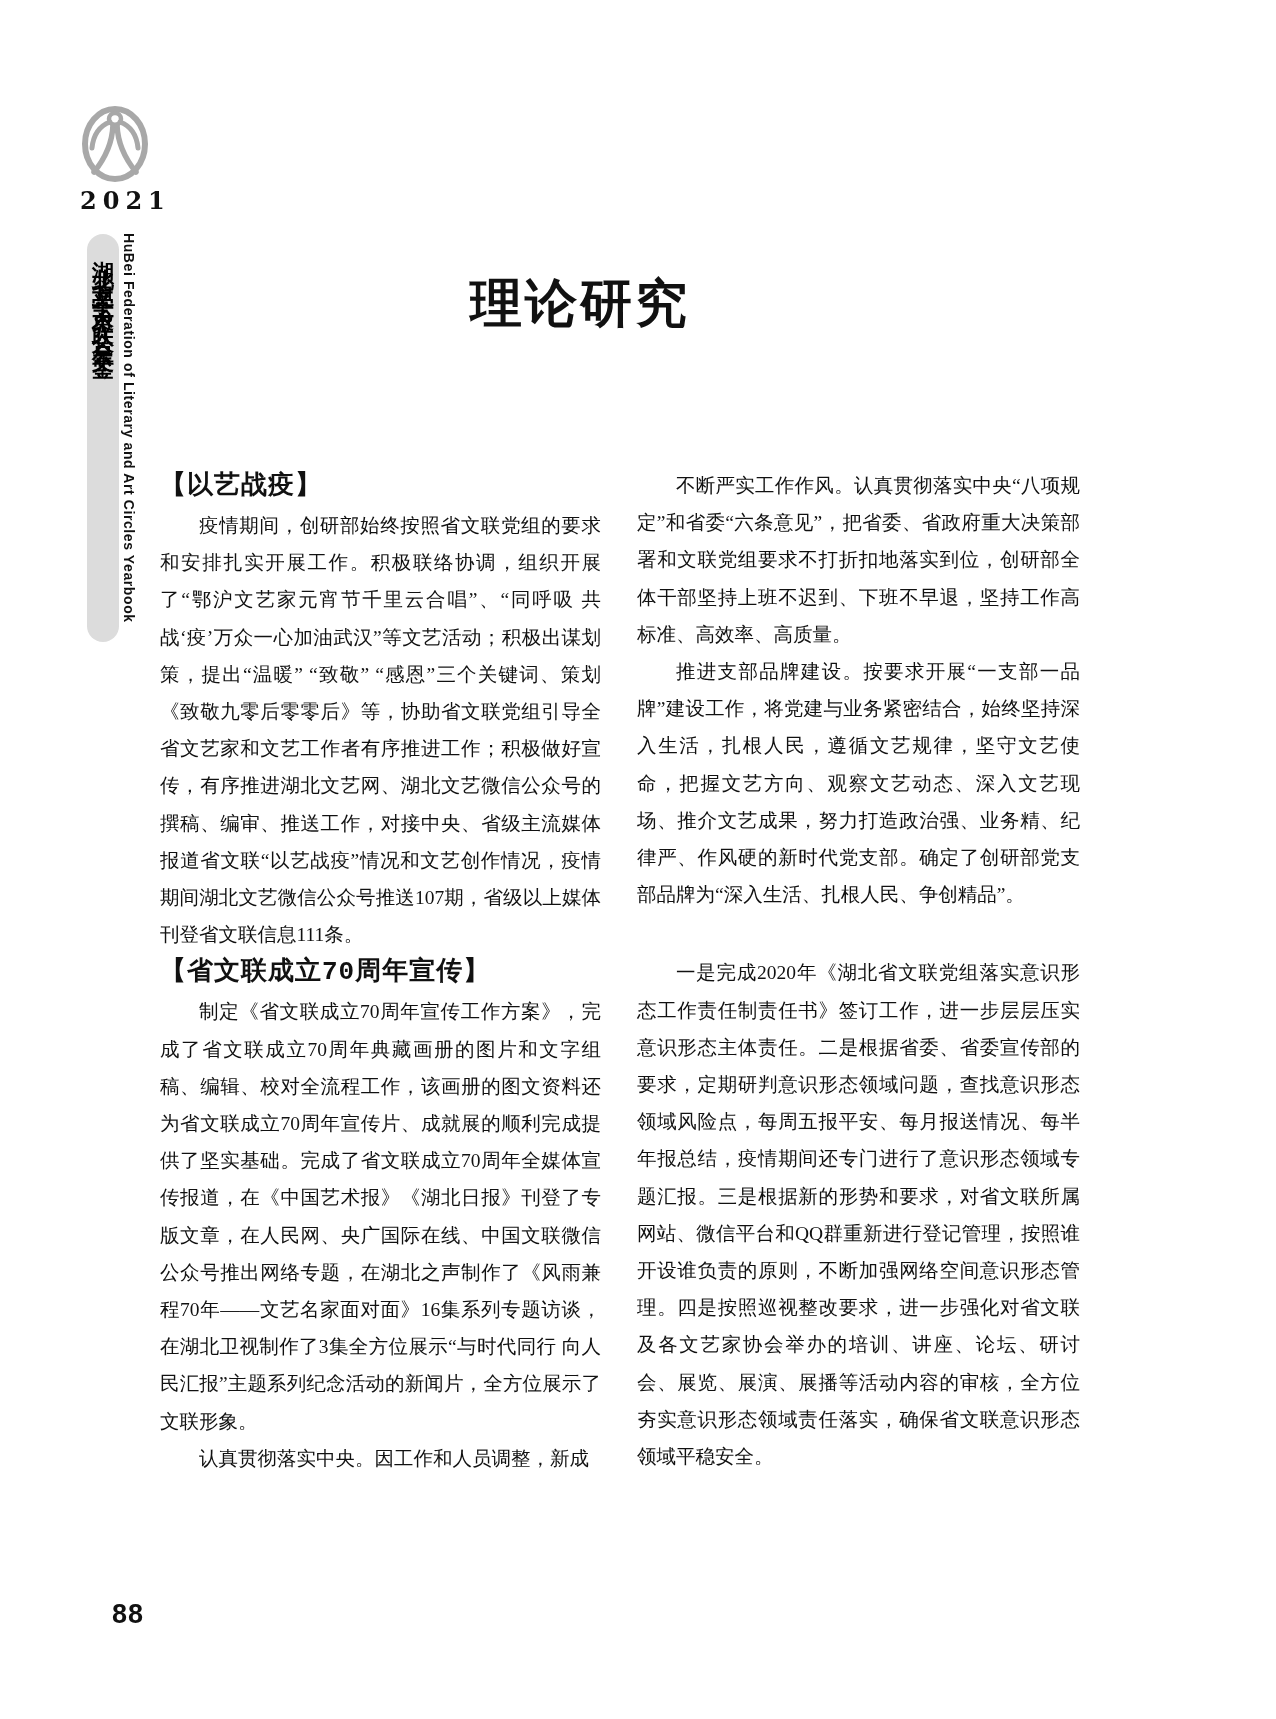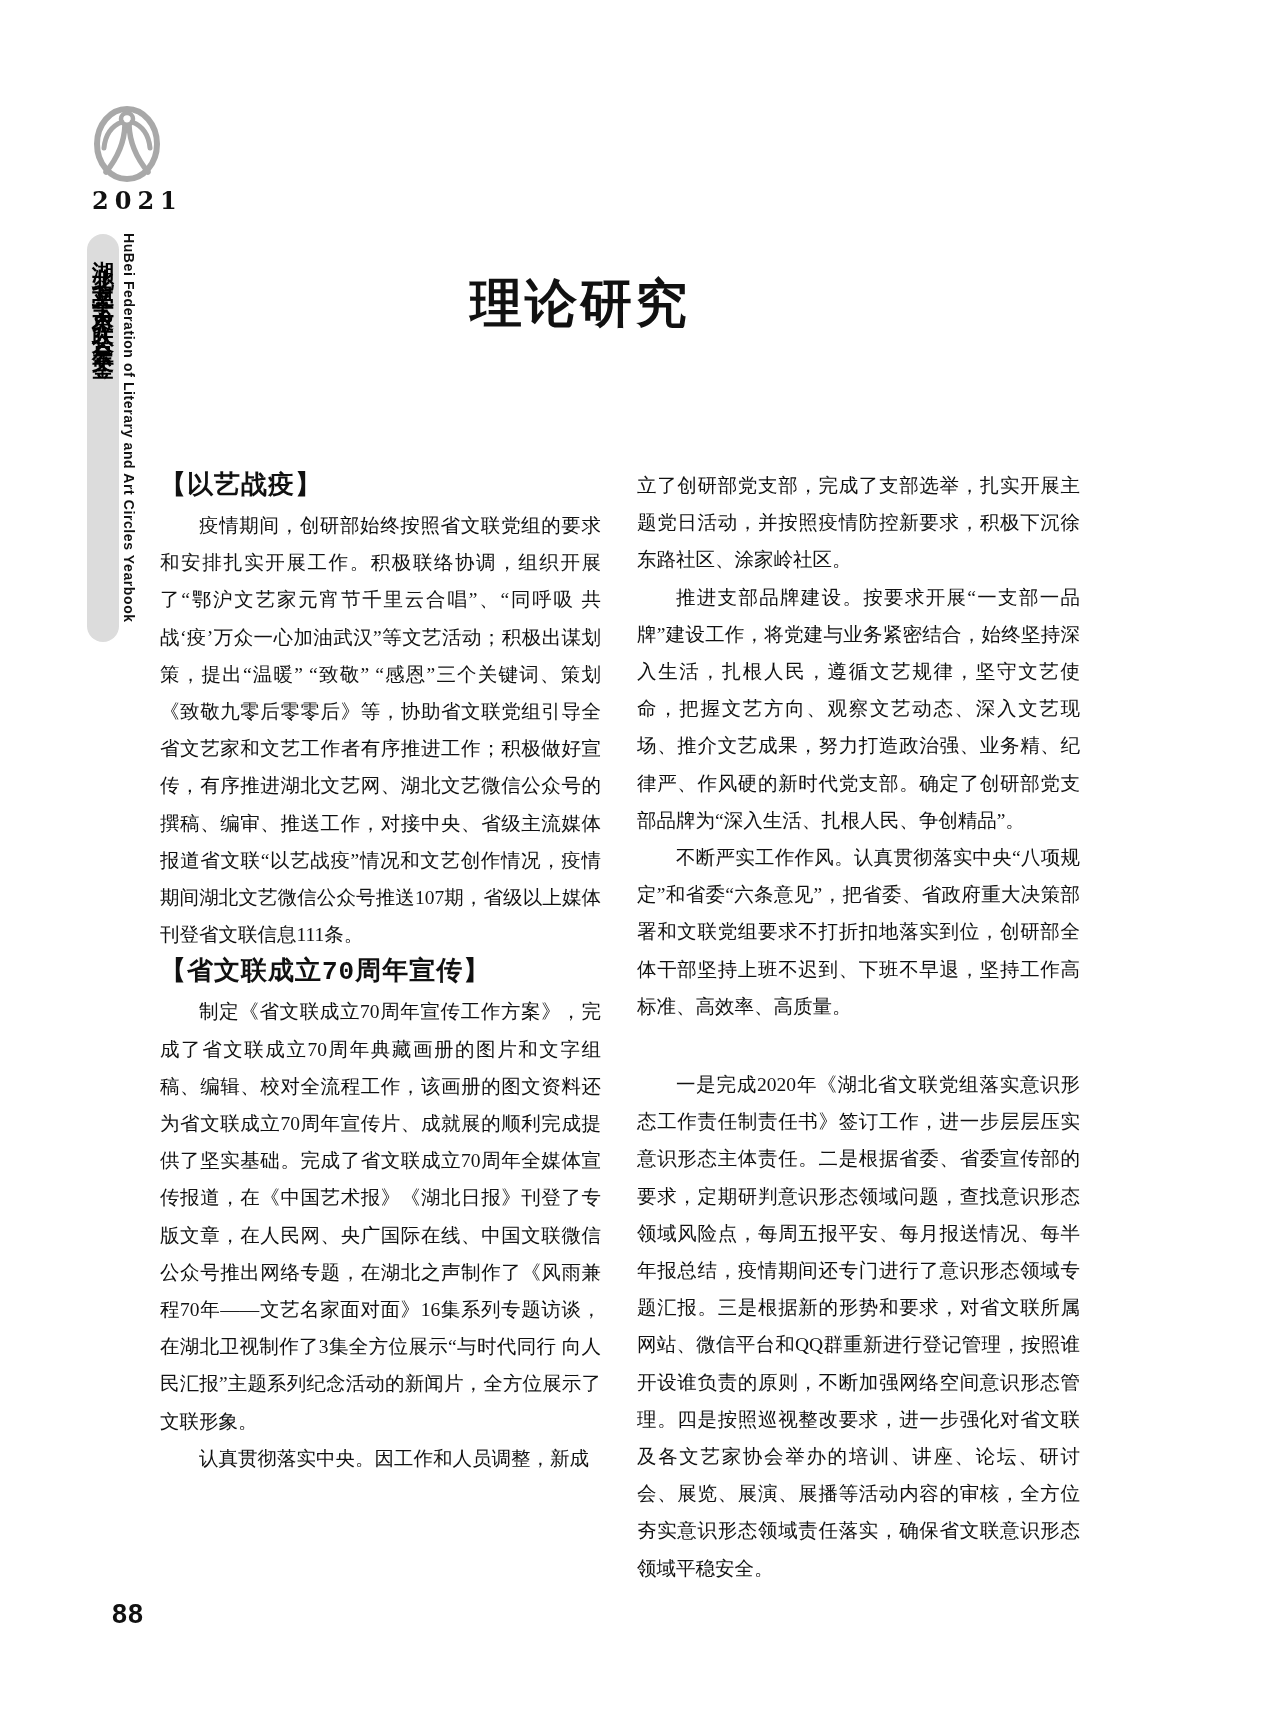--- a/index.html
+++ b/index.html
@@ -7,21 +7,21 @@
     width: 1276px; height: 1719px;
     position: relative;
     background: #ffffff;
     color: #111111;
     font-family: "Liberation Serif", serif;
     overflow: hidden;
   }
 
   
   .emblem {
-    position: absolute; left: 92px; top: 104px; width: 70px;
+    position: absolute; left: 80px; top: 104px; width: 70px;
     text-align: center;
   }
   .emblem svg { display: block; margin: 0 auto; }
   .emblem-year {
     font-family: "DejaVu Serif", serif;
     font-weight: bold;
     font-size: 24px;
     letter-spacing: 6px;
     margin-top: 2px;
     white-space: nowrap;
@@ -134,21 +134,20 @@
   <div class="sec">
     <h2 class="sec-h">【省文联成立70周年宣传】</h2>
     <p class="ind">制定《省文联成立70周年宣传工作方案》，完成了省文联成立70周年典藏画册的图片和文字组稿、编辑、校对全流程工作，该画册的图文资料还为省文联成立70周年宣传片、成就展的顺利完成提供了坚实基础。完成了省文联成立70周年全媒体宣传报道，在《中国艺术报》《湖北日报》刊登了专版文章，在人民网、央广国际在线、中国文联微信公众号推出网络专题，在湖北之声制作了《风雨兼程70年——文艺名家面对面》16集系列专题访谈，在湖北卫视制作了3集全方位展示“与时代同行 向人民汇报”主题系列纪念活动的新闻片，全方位展示了文联形象。</p>
   </div>
   <div class="sec">
     <p class="ind">认真贯彻落实中央。因工作和人员调整，新成</p>
   </div>
 </div>
 
 <div class="col col-right">
-  <p>立了创研部党支部，完成了支部选举，扎实开展主题党日活动，并按照疫情防控新要求，积极下沉徐东路社区、涂家岭社区。</p>
+  <p class="ind">不断严实工作作风。认真贯彻落实中央“八项规定”和省委“六条意见”，把省委、省政府重大决策部署和文联党组要求不打折扣地落实到位，创研部全体干部坚持上班不迟到、下班不早退，坚持工作高标准、高效率、高质量。</p>
   <p class="ind">推进支部品牌建设。按要求开展“一支部一品牌”建设工作，将党建与业务紧密结合，始终坚持深入生活，扎根人民，遵循文艺规律，坚守文艺使命，把握文艺方向、观察文艺动态、深入文艺现场、推介文艺成果，努力打造政治强、业务精、纪律严、作风硬的新时代党支部。确定了创研部党支部品牌为“深入生活、扎根人民、争创精品”。</p>
-  <p class="ind">不断严实工作作风。认真贯彻落实中央“八项规定”和省委“六条意见”，把省委、省政府重大决策部署和文联党组要求不打折扣地落实到位，创研部全体干部坚持上班不迟到、下班不早退，坚持工作高标准、高效率、高质量。</p>
   <div class="sec">
     <p class="ind">一是完成2020年《湖北省文联党组落实意识形态工作责任制责任书》签订工作，进一步层层压实意识形态主体责任。二是根据省委、省委宣传部的要求，定期研判意识形态领域问题，查找意识形态领域风险点，每周五报平安、每月报送情况、每半年报总结，疫情期间还专门进行了意识形态领域专题汇报。三是根据新的形势和要求，对省文联所属网站、微信平台和QQ群重新进行登记管理，按照谁开设谁负责的原则，不断加强网络空间意识形态管理。四是按照巡视整改要求，进一步强化对省文联及各文艺家协会举办的培训、讲座、论坛、研讨会、展览、展演、展播等活动内容的审核，全方位夯实意识形态领域责任落实，确保省文联意识形态领域平稳安全。</p>
   </div>
 </div>
 
 <div class="page-num">88</div>
 
 </body></html>

